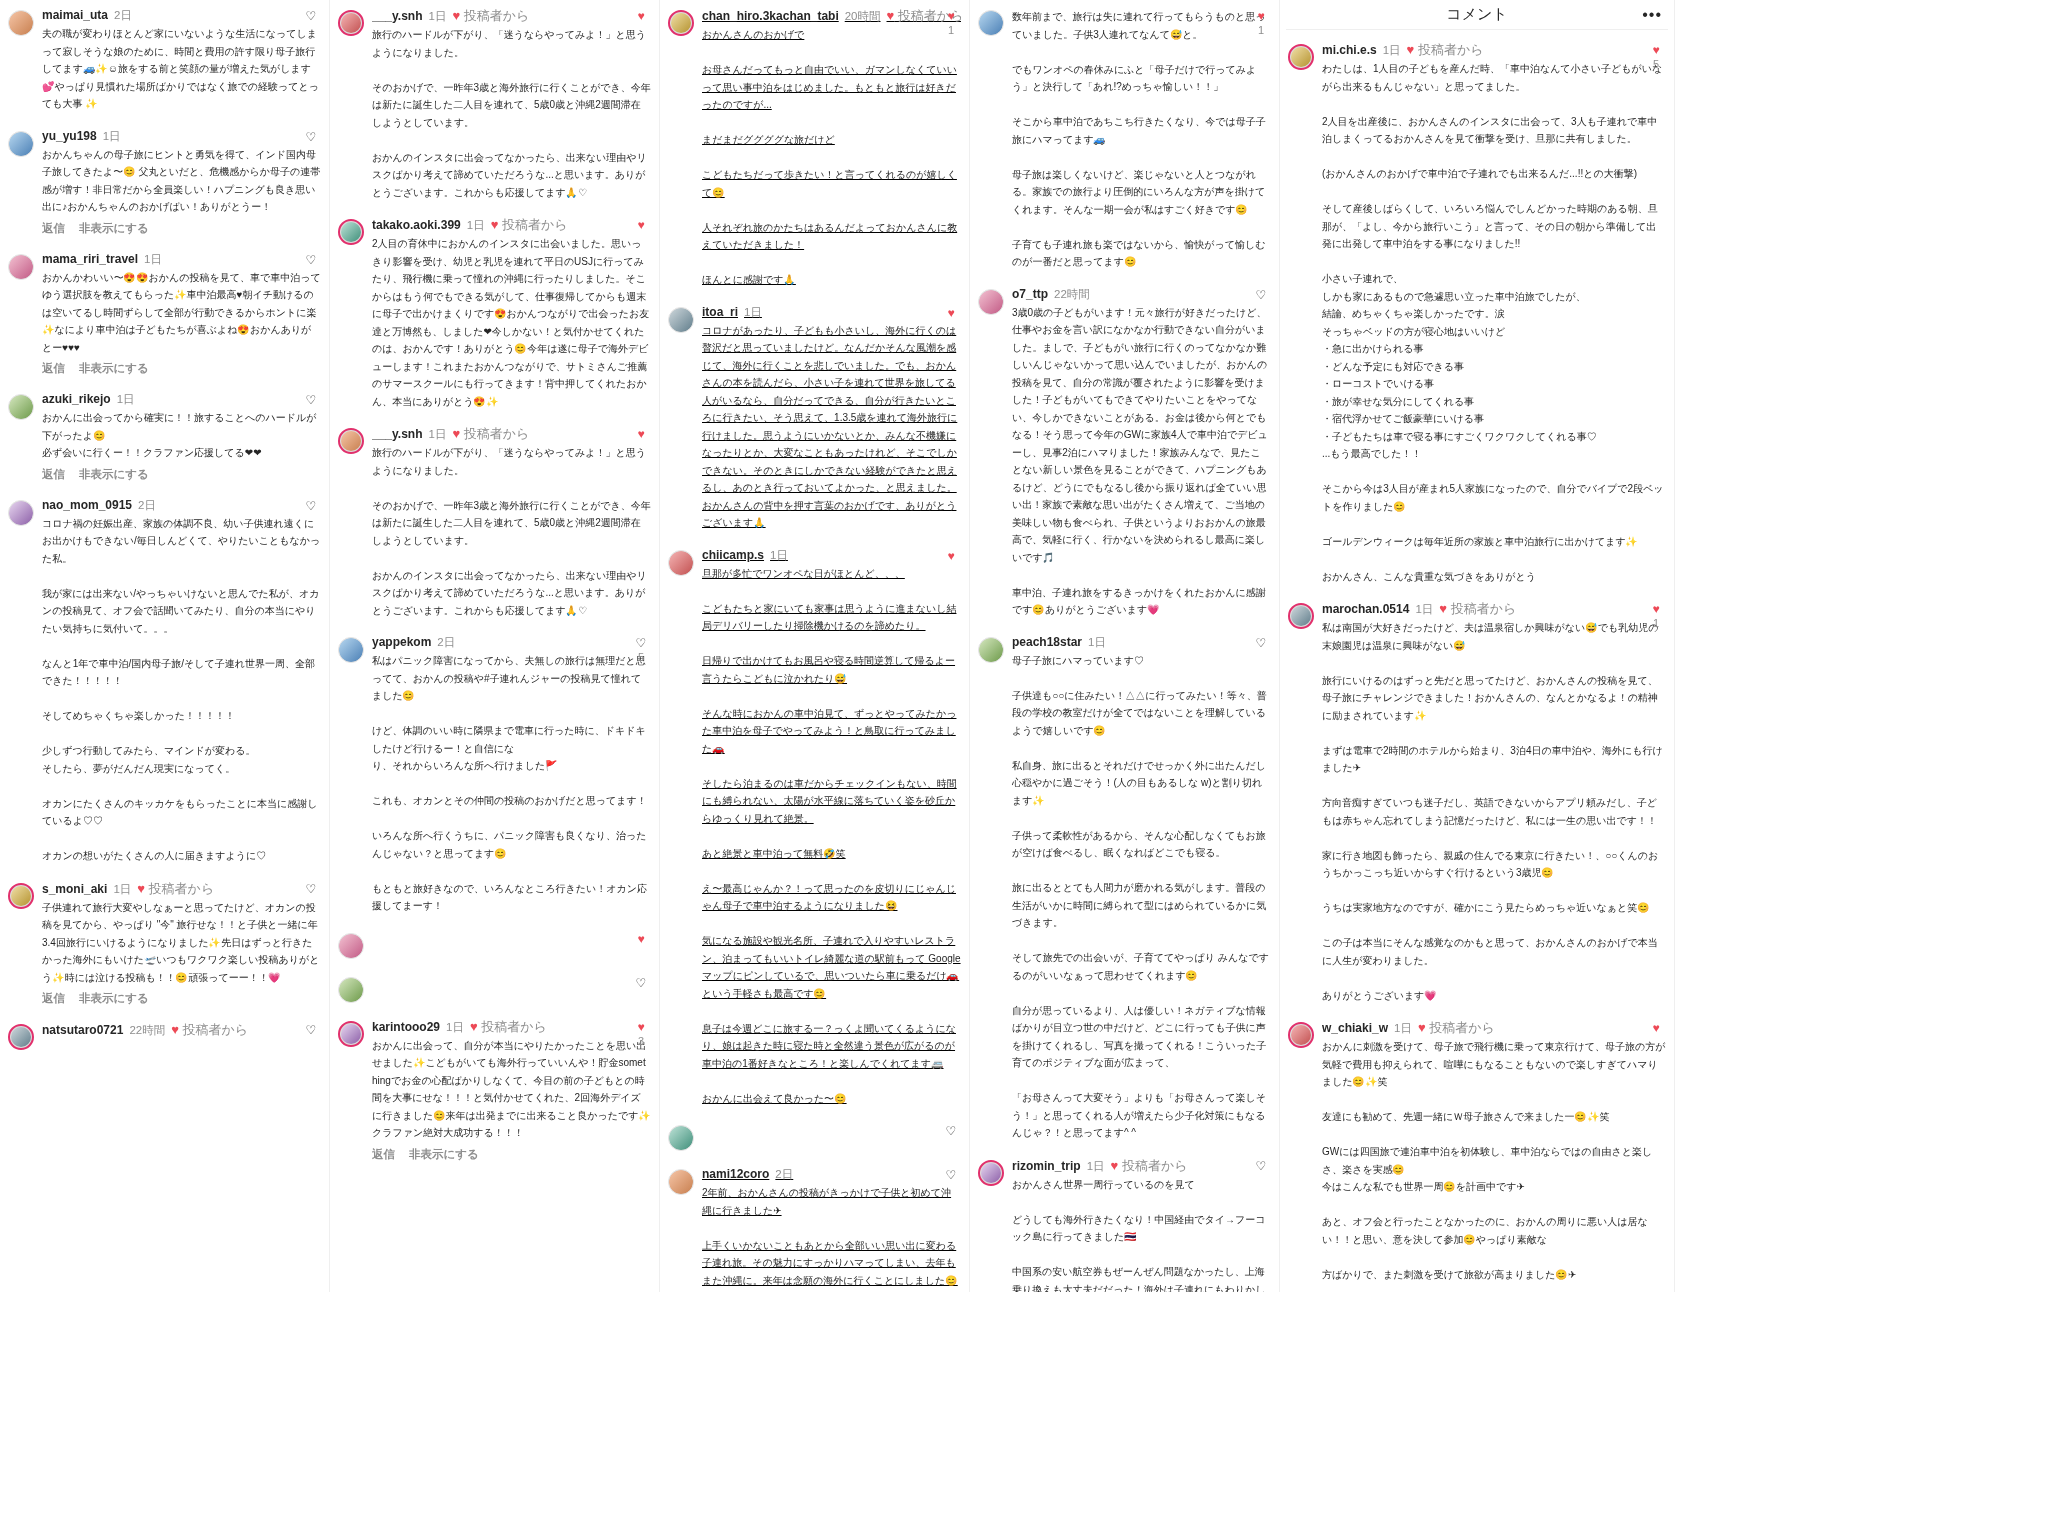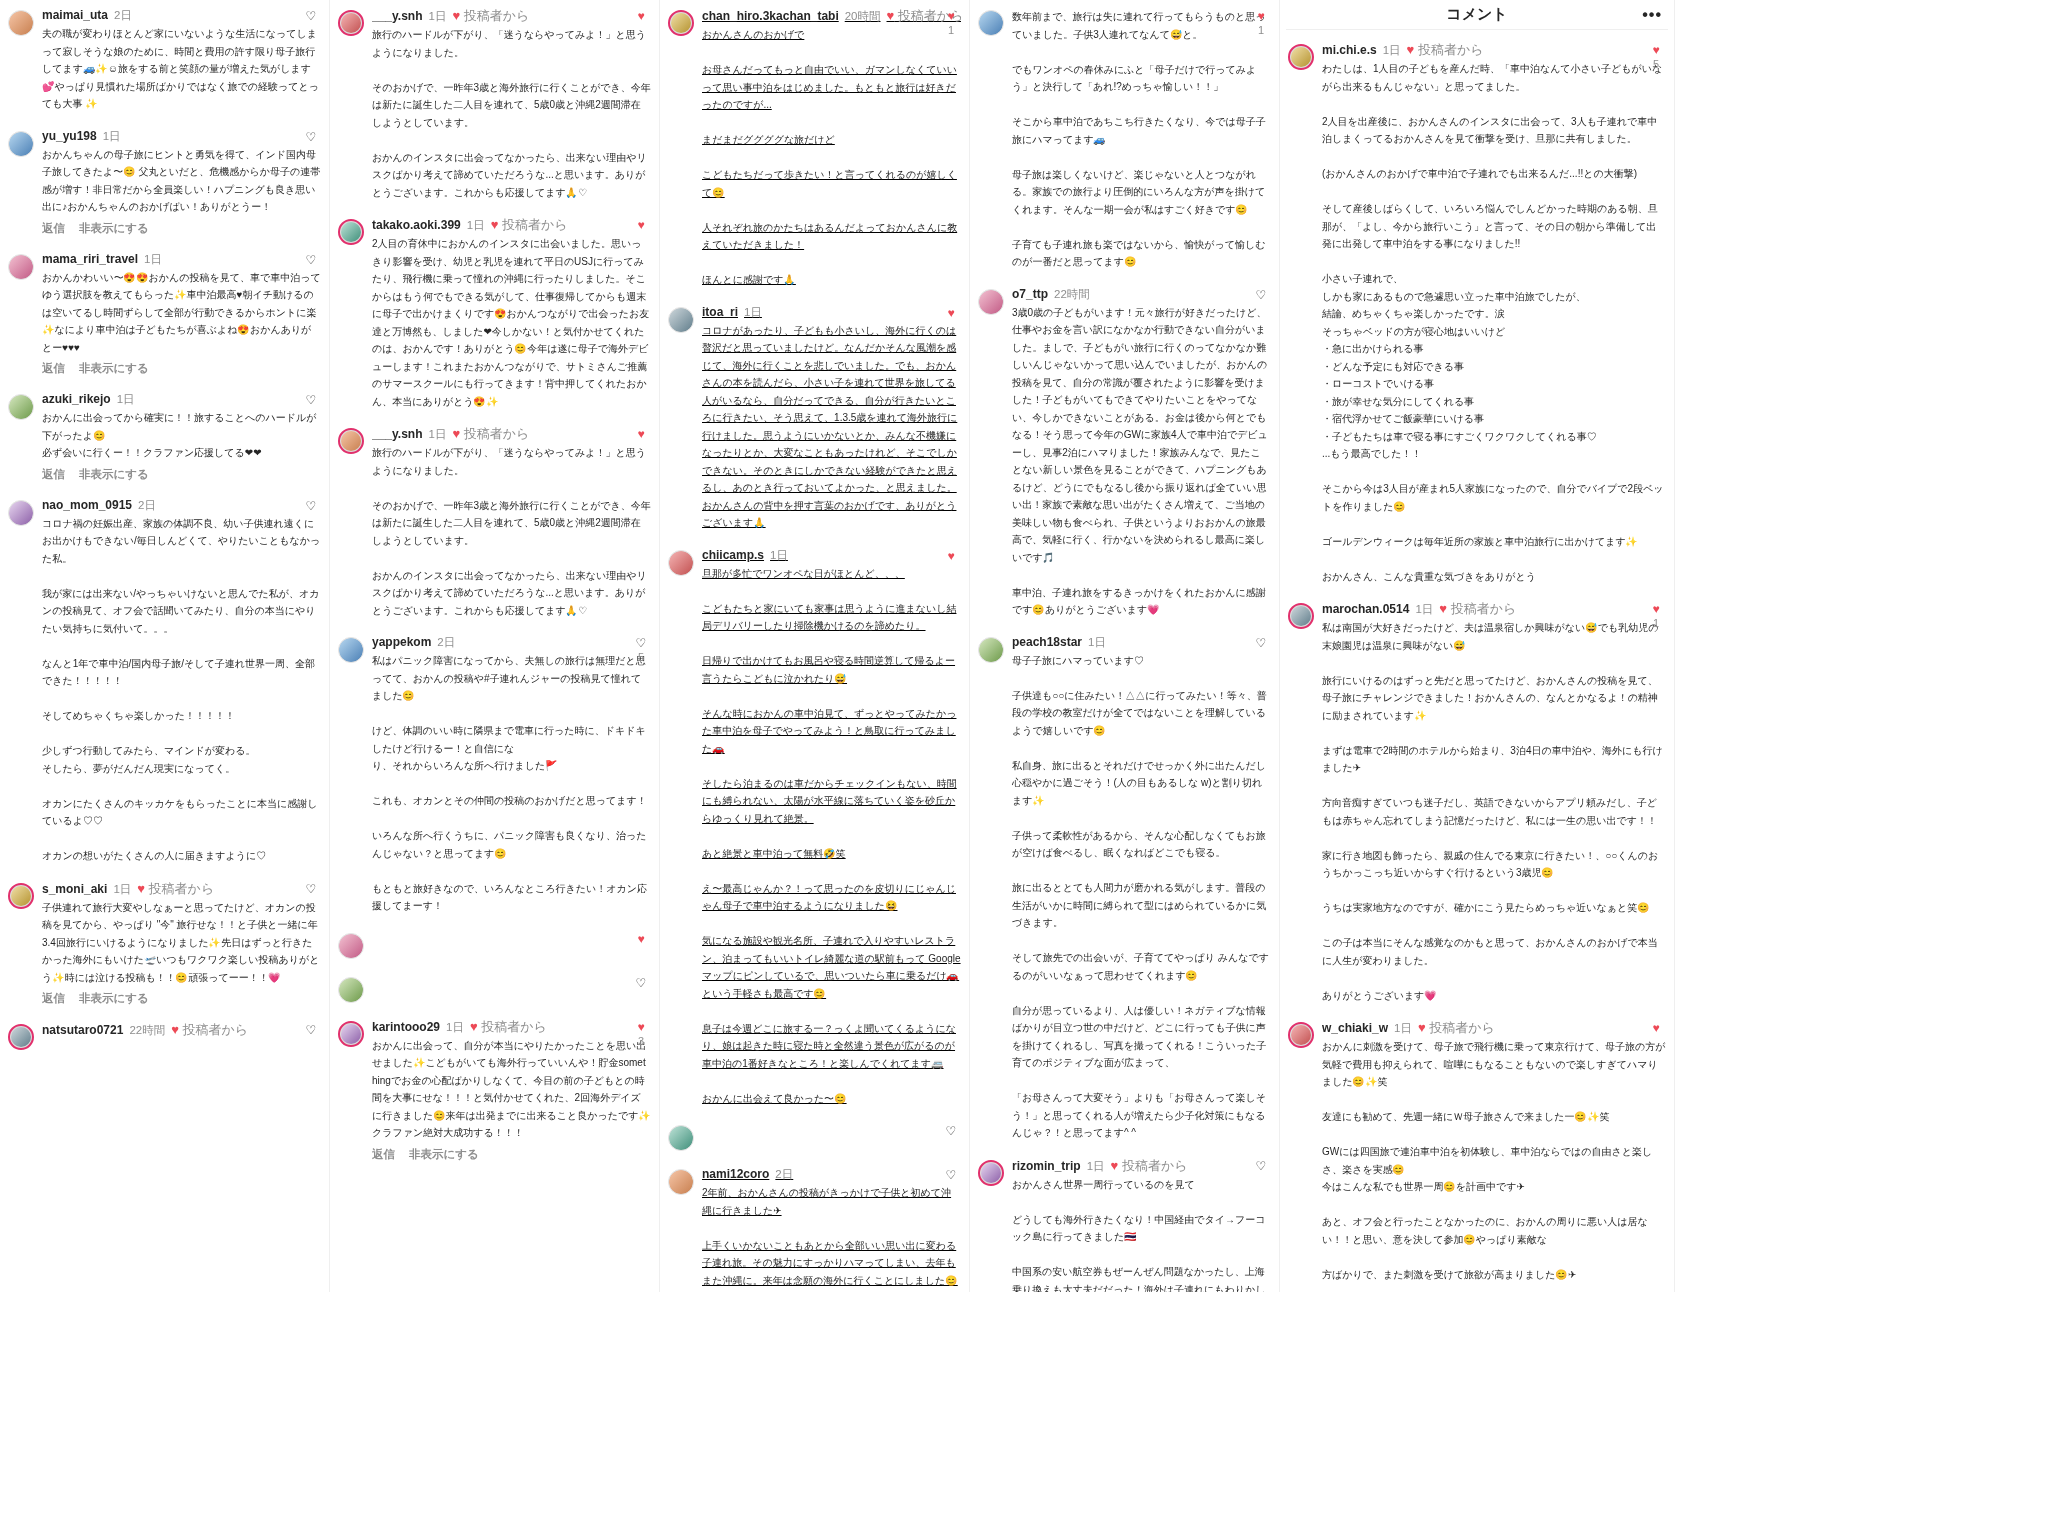--- a/index.html
+++ b/index.html
@@ -28,21 +28,21 @@
   .col-4 { width: 310px; }
   .col-5 { width: 395px; }
 
   .col-header {
     height: 30px;
     display: flex;
     align-items: center;
     justify-content: center;
     position: relative;
     font-size: 15px;
-    font-weight: bold;
+    font-weight: normal;
     color: #262626;
     border-bottom: 1px solid #efefef;
     margin-bottom: 4px;
   }
   .col-header .dots {
     position: absolute;
     right: 6px;
     font-size: 16px;
     color: #262626;
     letter-spacing: 1px;

